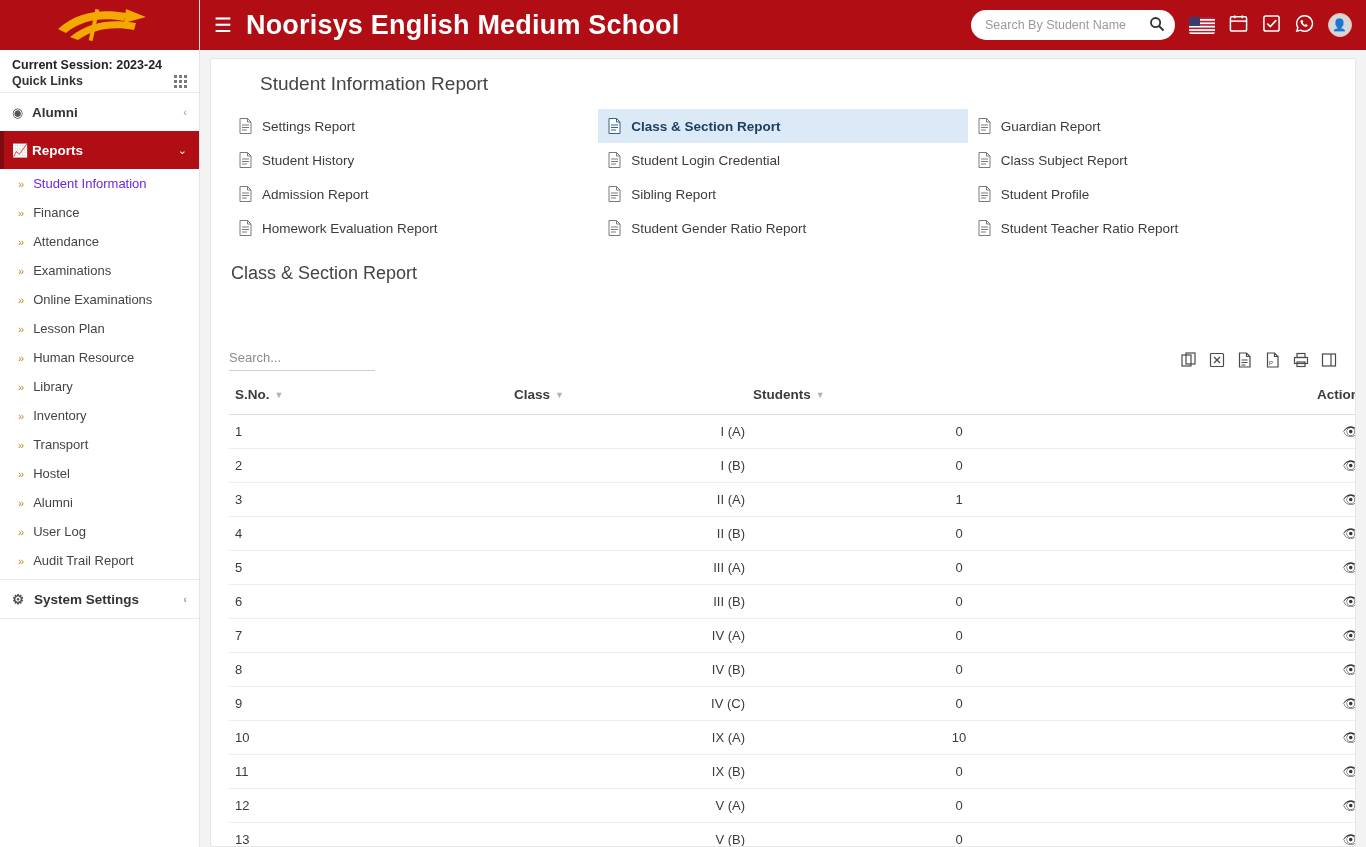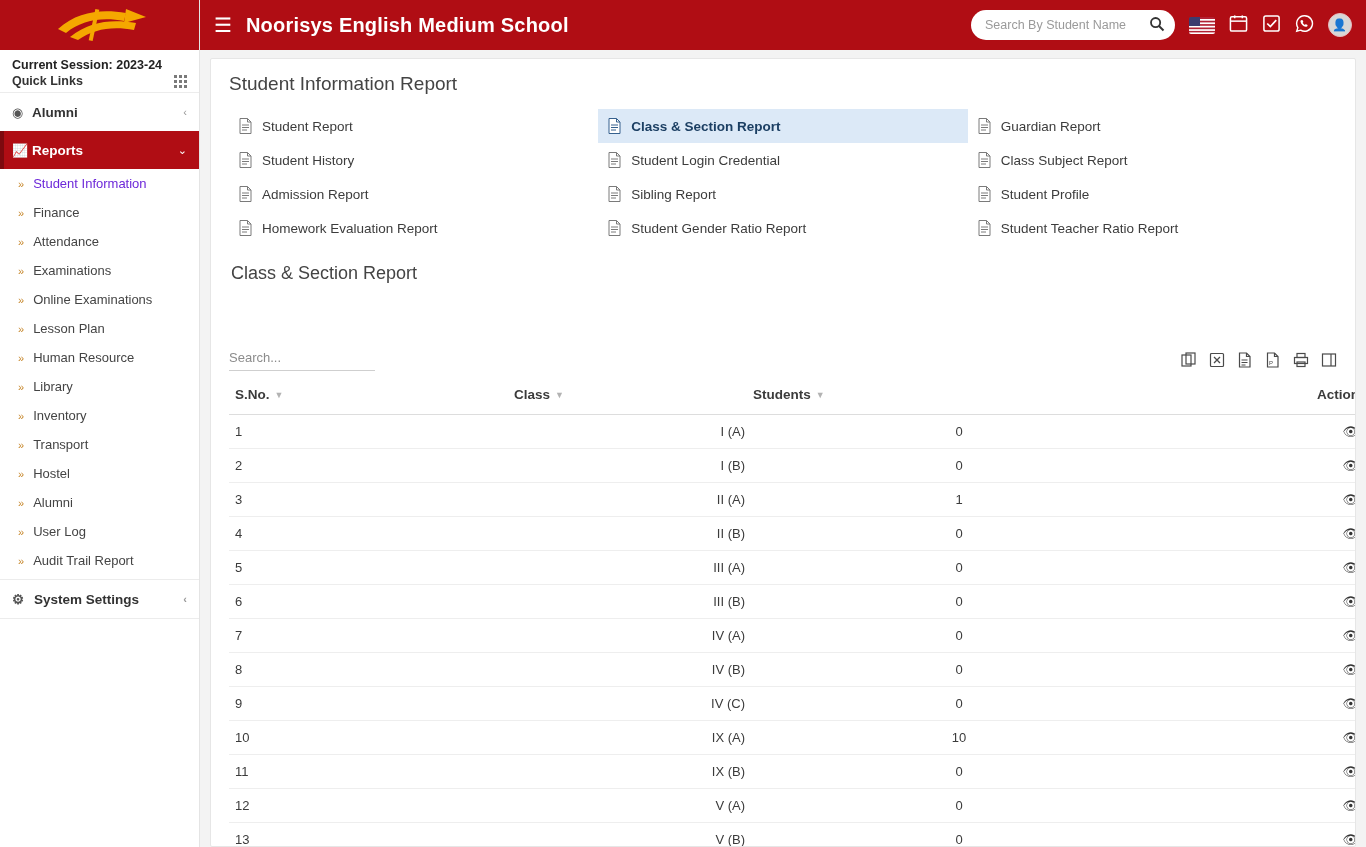--- a/index.html
+++ b/index.html
@@ -66,21 +66,21 @@
   .settings-item .ico { width: 22px; color: #555; }
   .settings-item .chev { margin-left: auto; color: #999; font-size: 11px; }
 
   
   .topbar {
     position: absolute; left: 200px; top: 0; right: 0; height: 50px;
     background: #b00d14; display: flex; align-items: center;
     padding: 0 14px; color: #fff;
   }
   .hamburger { font-size: 20px; margin-right: 14px; cursor: pointer; line-height: 1; }
-  .school-title { font-size: 20px; font-weight: bold; letter-spacing: .2px; }
+  .school-title { font-size: 27px; font-weight: bold; letter-spacing: .2px; }
   .top-right { margin-left: auto; display: flex; align-items: center; gap: 14px; }
   .search-wrap {
     display: flex; align-items: center; background: #fff; border-radius: 18px;
     height: 30px; width: 204px; padding: 0 10px 0 14px;
   }
   .search-wrap input {
     border: 0; outline: none; flex: 1; font-size: 12.5px; color: #333;
     font-family: "Liberation Sans", sans-serif; background: transparent;
   }
   .search-wrap input::placeholder { color: #9a9a9a; }
@@ -99,21 +99,21 @@
 
   
   .content {
     position: absolute; left: 200px; top: 50px; right: 0; bottom: 0;
     background: #f3f3f3; padding: 8px 10px 0 10px; overflow: hidden;
   }
   .card {
     background: #fff; border: 1px solid #e6e6e6; border-radius: 2px;
     height: 100%; padding: 14px 18px 0 18px; overflow: hidden;
   }
-  .page-title { font-size: 19px; color: #444; font-weight: normal; margin-bottom: 14px; }
+  .page-title { font-size: 19px; color: #444; font-weight: normal; margin-bottom: 14px; margin-left: 31px; }
 
   .report-grid {
     display: grid; grid-template-columns: 1fr 1fr 1fr;
     row-gap: 0; margin-bottom: 18px;
   }
   .report-link {
     display: flex; align-items: center; gap: 10px;
     padding: 9px 10px; font-size: 13.5px; color: #3c3c3c; cursor: pointer;
   }
   .report-link.selected { background: #dce9f7; color: #1c3f63; font-weight: bold; }
@@ -315,21 +315,21 @@
       <div class="page-title">Student Information Report</div>
 
       <div class="report-grid">
 
         <div class="report-link">
           <svg class="doc-icon" viewBox="0 0 13 16">
               <path d="M1 .5h7.5L12 4v11.5H1z" fill="#fff" stroke="#7a7a7a"></path>
               <path d="M8.5.5V4H12" fill="none" stroke="#7a7a7a"></path>
               <path d="M3 7h7M3 9.5h7M3 12h5" stroke="#7a7a7a"></path>
             </svg>
-          <span>Student Report</span>
+          <span>Settings Report</span>
         </div>
         <div class="report-link selected">
           <svg class="doc-icon" viewBox="0 0 13 16">
               <path d="M1 .5h7.5L12 4v11.5H1z" fill="#fff" stroke="#36618e"></path>
               <path d="M8.5.5V4H12" fill="none" stroke="#36618e"></path>
               <path d="M3 7h7M3 9.5h7M3 12h5" stroke="#36618e"></path>
             </svg>
           <span>Class &amp; Section Report</span>
         </div>
         <div class="report-link">

